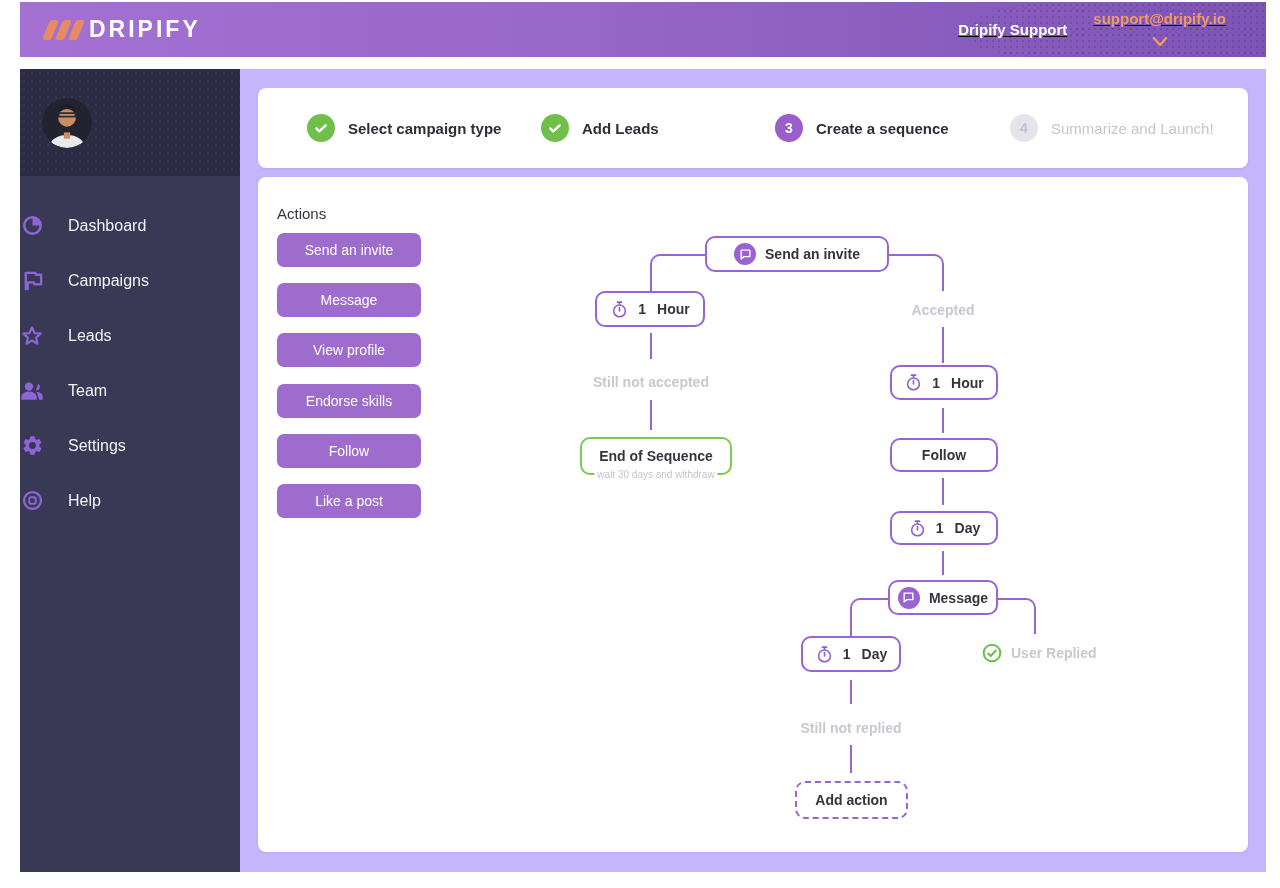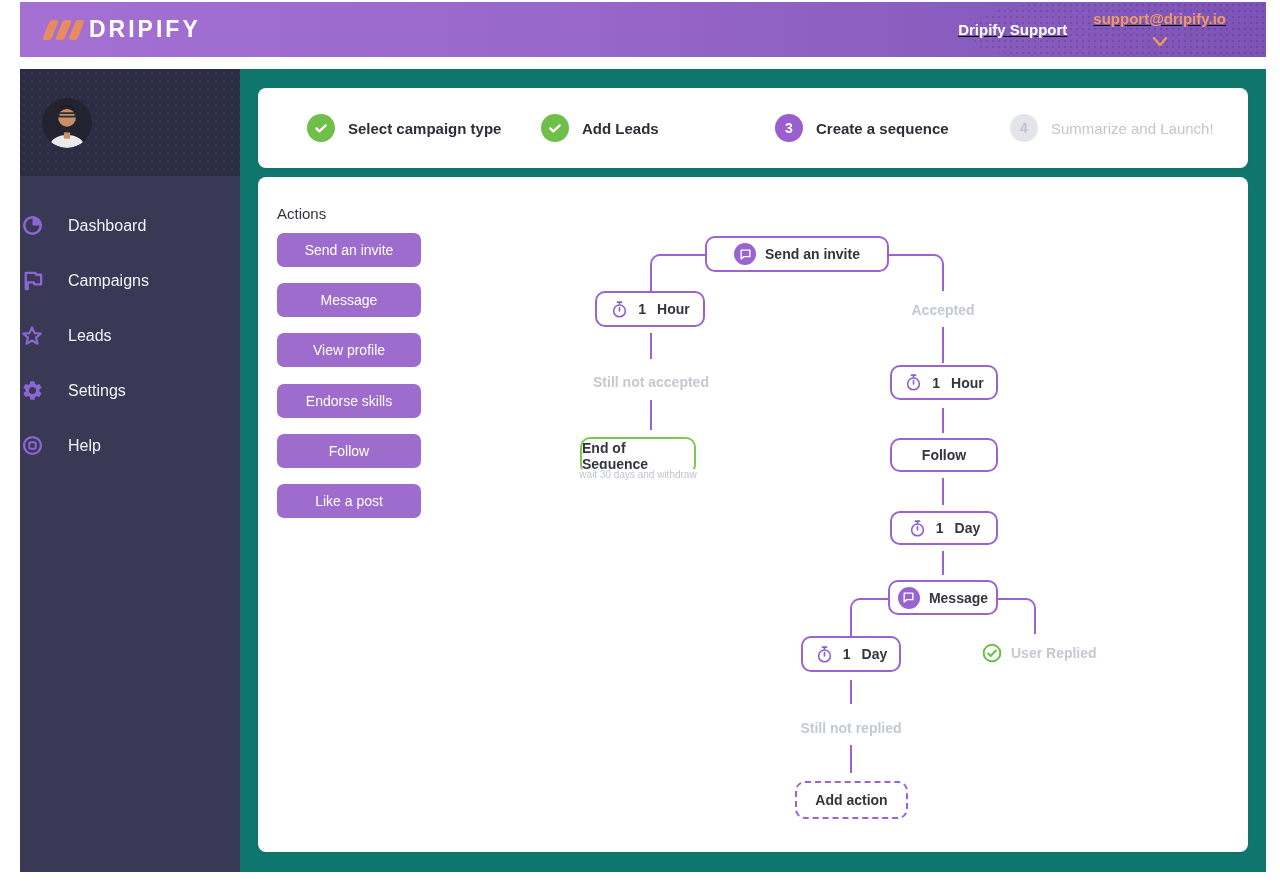--- a/index.html
+++ b/index.html
@@ -28,21 +28,21 @@
   .profile { height:107px; background:#2d2c45; display:flex; align-items:center; gap:16px; padding-left:22px;
     background-image:radial-gradient(rgba(255,255,255,0.05) 1px, transparent 1.2px); background-size:8px 8px; }
   .avatar { width:50px; height:50px; border-radius:50%; overflow:hidden; flex:0 0 auto; }
   .user-name { color:#ffffff; font-size:18px; font-weight:700; line-height:1.25; width:110px; }
   .nav { padding-top:22px; }
   .nav-item { height:55px; display:flex; align-items:center; gap:24px; cursor:pointer; }
   .nav-icon { width:24px; height:24px; color:#8d66d5; flex:0 0 auto; display:flex; align-items:center; justify-content:center; }
   .nav-label { color:#f2f2f7; font-size:16px; }
 
   
-  .main { left:240px; top:69px; width:1026px; height:803px; background:#0f766e;padding-left:40px; }
+  .main { left:240px; top:69px; width:1026px; height:803px; background:#c4b5fd;padding-left:40px; }
   .card { position:absolute; background:#ffffff; border-radius:8px; box-shadow:0 1px 3px rgba(40,40,70,0.07); }
   .stepper-card { left:18px; top:19px; width:990px; height:80px; }
   .main-card { left:18px; top:108px; width:990px; height:675px; }
 
   
   .step { position:absolute; top:0; height:100%; display:flex; align-items:center; gap:13px; cursor:pointer; }
   .step-circle { width:28px; height:28px; border-radius:50%; display:flex; align-items:center; justify-content:center;
     font-size:14px; font-weight:700; }
   .step-circle.done { background:#71bf4b; }
   .step-circle.current { background:#9a5fcd; color:#ffffff; }
@@ -141,20 +141,28 @@
       <div class="nav-item">
         <span class="nav-icon">
           <svg viewBox="0 0 24 24" width="24" height="24">
               <path d="M12 3.5l2.6 5.6 6.1.6-4.6 4 1.4 6-5.5-3.2-5.5 3.2 1.4-6-4.6-4 6.1-.6z" fill="none" stroke="currentColor" stroke-width="2.2" stroke-linejoin="round"></path>
             </svg>
         </span>
         <span class="nav-label">Leads</span>
       </div>
       <div class="nav-item">
         <span class="nav-icon">
+          <svg viewBox="0 0 24 24" width="24" height="24" fill="currentColor">
+              <path d="M9 11a3.4 3.4 0 100-6.8A3.4 3.4 0 009 11zm0 2.2c-3 0-7 1.5-7 4.4V20h14v-2.4c0-2.9-4-4.4-7-4.4zm7.2-2.4a3 3 0 001.8-5.4M16.8 13.4c2.5.5 5.2 1.8 5.2 4.2V20h-3" stroke="currentColor" stroke-width="1.4"></path>
+            </svg>
+        </span>
+        <span class="nav-label">Team</span>
+      </div>
+      <div class="nav-item">
+        <span class="nav-icon">
           <svg viewBox="0 0 24 24" width="23" height="23" fill="currentColor">
               <path d="M19.14 12.94c.04-.3.06-.61.06-.94s-.02-.64-.07-.94l2.03-1.58a.5.5 0 00.12-.64l-1.92-3.32a.5.5 0 00-.61-.22l-2.39.96a7.3 7.3 0 00-1.62-.94l-.36-2.54a.5.5 0 00-.5-.42h-3.84a.5.5 0 00-.5.42l-.36 2.54c-.59.24-1.13.56-1.62.94l-2.39-.96a.5.5 0 00-.61.22L2.64 8.84a.5.5 0 00.12.64l2.03 1.58c-.05.3-.07.63-.07.94s.02.64.07.94l-2.03 1.58a.5.5 0 00-.12.64l1.92 3.32c.14.24.42.34.61.22l2.39-.96c.49.38 1.03.7 1.62.94l.36 2.54c.04.24.25.42.5.42h3.84c.25 0 .46-.18.5-.42l.36-2.54c.59-.24 1.13-.56 1.62-.94l2.39.96c.23.09.47 0 .61-.22l1.92-3.32a.5.5 0 00-.12-.64zM12 15.6a3.6 3.6 0 110-7.2 3.6 3.6 0 010 7.2z"></path>
             </svg>
         </span>
         <span class="nav-label">Settings</span>
       </div>
       <div class="nav-item">
         <span class="nav-icon">
           <svg viewBox="0 0 24 24" width="23" height="23" fill="none" stroke="currentColor">
               <circle cx="12" cy="12" r="8.8" stroke-width="2.4"></circle>
@@ -225,21 +233,21 @@
               <path d="M9.4 2.6h5.2" stroke-width="2.2" stroke-linecap="round"></path>
               <path d="M12 2.6v3.4" stroke-width="2.2"></path>
             </svg>
         </span>
         <span class="num">1</span>
         <span class="unit">Hour</span>
       </div>
       <div class="conn-v" style="left:392px; top:156px; height:26px;"></div>
       <div class="flow-label" style="left:293px; top:197px; width:200px;">Still not accepted</div>
       <div class="conn-v" style="left:392px; top:223px; height:30px;"></div>
-      <div class="flow-node end-node" style="left:322px; top:260px; width:116px; height:38px;">
+      <div class="flow-node end-node" style="left:322px; top:260px; width:152px; height:38px;">
         <span>End of Sequence</span>
         <span class="end-note">wait 30 days and withdraw</span>
       </div>
 
       <div class="flow-label" style="left:585px; top:125px; width:200px;">Accepted</div>
       <div class="conn-v" style="left:684px; top:150px; height:36px;"></div>
 
       <div class="flow-node" style="left:632px; top:188px; width:108px; height:35px;">
         <span class="timer">
           <svg viewBox="0 0 24 24" width="19" height="19" fill="none" stroke="currentColor">

